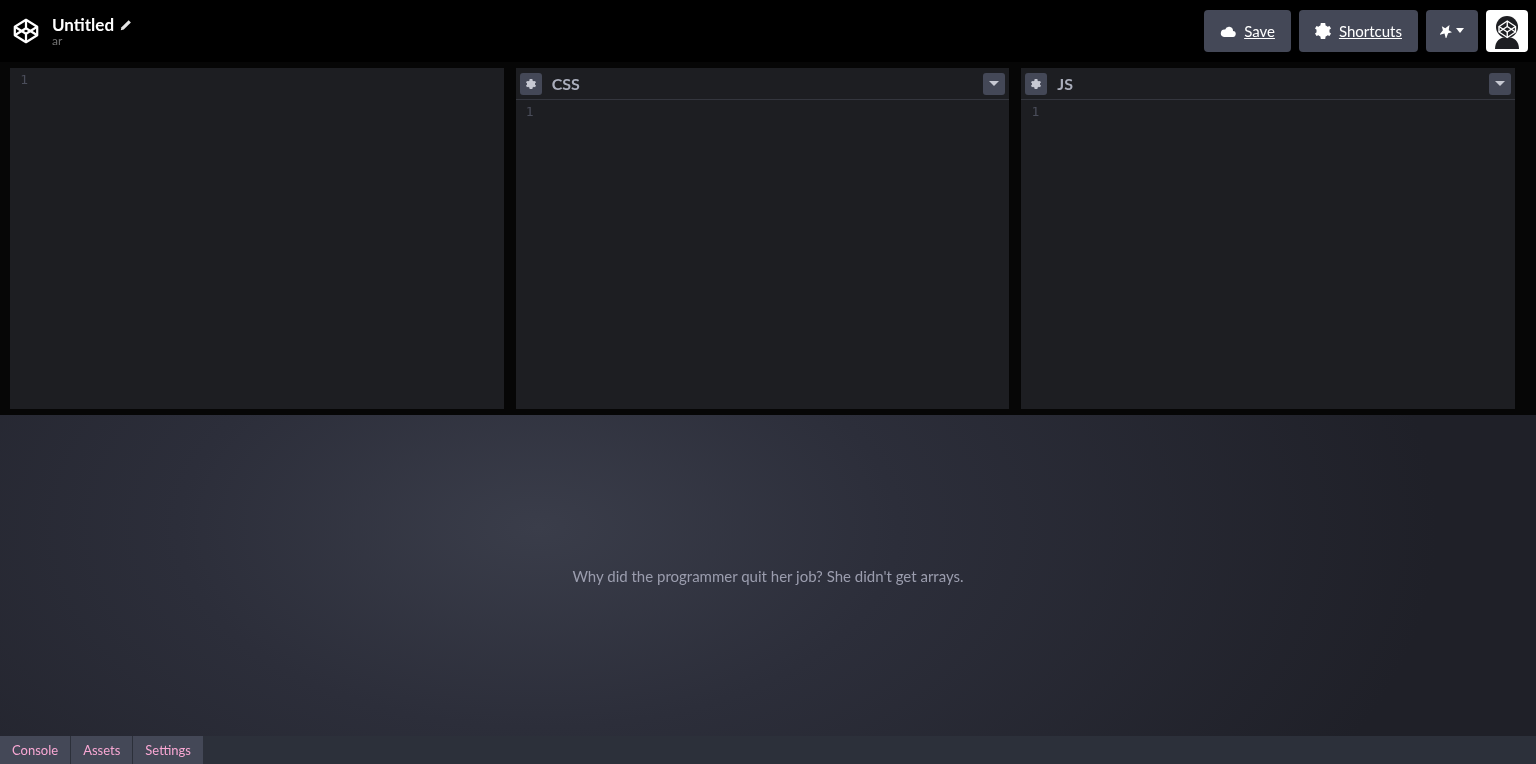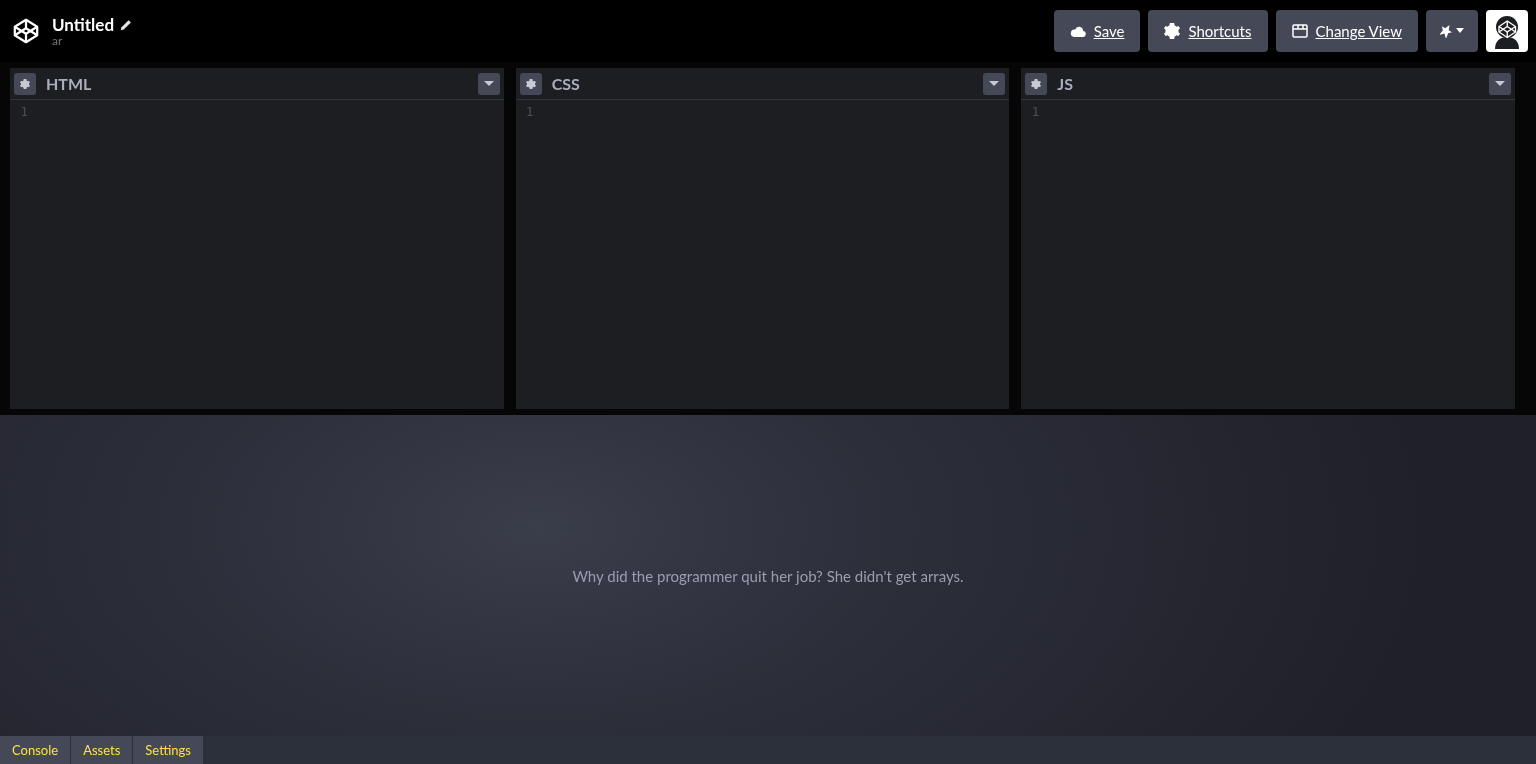--- a/index.html
+++ b/index.html
@@ -197,21 +197,21 @@
       height: 28px;
       background: #2c303a;
       display: flex;
       align-items: stretch;
       padding: 0;
     }
     .footer-btn {
       background: #444857;
       border: none;
       border-right: 1px solid #2c303a;
-      color: #fde047;
+      color: #f9a8d4;
       padding: 0 12px;
       font-size: 13px;
       cursor: pointer;
       display: flex;
       align-items: center;
       font-family: inherit;
     }
     .footer-btn:first-child {
       border-bottom-left-radius: 0;
     }
@@ -252,31 +252,20 @@
       </span>
       <span>Save</span>
     </button>
     <button class="btn">
       <span>
         <svg width="16" height="16" viewBox="0 0 16 16" fill="#fff">
           <path d="M8 5a3 3 0 100 6 3 3 0 000-6zm6.5 3c0-.4 0-.8-.1-1.2l1.6-1.2-1.5-2.6-1.9.7c-.6-.5-1.3-.9-2-1.1L10.2 0H5.8l-.4 2.6c-.7.2-1.4.6-2 1.1l-1.9-.7L0 5.6l1.6 1.2c-.1.4-.1.8-.1 1.2s0 .8.1 1.2L0 10.4l1.5 2.6 1.9-.7c.6.5 1.3.9 2 1.1l.4 2.6h4.4l.4-2.6c.7-.2 1.4-.6 2-1.1l1.9.7 1.5-2.6-1.6-1.2c.1-.4.1-.8.1-1.2z"></path>
         </svg>
       </span>
       <span>Shortcuts</span>
-    </button>
-    <button class="btn">
-      <span>
-        <svg width="16" height="14" viewBox="0 0 16 14" fill="none" stroke="#fff" stroke-width="1.5">
-          <rect x="1" y="1" width="14" height="12" rx="1"></rect>
-          <line x1="1" y1="5" x2="15" y2="5"></line>
-          <line x1="6" y1="1" x2="6" y2="5"></line>
-          <line x1="11" y1="1" x2="11" y2="5"></line>
-        </svg>
-      </span>
-      <span>Change View</span>
     </button>
     <button class="btn-icon">
       <span>
         <svg width="12" height="14" viewBox="0 0 12 14" fill="#fff">
           <path d="M6 0L4 5H0l3 3-1 6 4-4 4 4-1-6 3-3H8L6 0z" transform="rotate(30 6 7)"></path>
         </svg>
       </span>
       <span>
         <svg width="8" height="6" viewBox="0 0 8 6" fill="#fff">
           <path d="M0 0l4 5 4-5z"></path>
@@ -296,33 +285,20 @@
           <line x1="15" y1="20" x2="15" y2="30" stroke="#fff" stroke-width="2.5"></line>
         </g>
       </svg>
     </div>
   </div>
 </div>
 
 <div class="editor-row">
 
   <div class="editor-panel">
-    <div class="panel-header">
-      <div class="panel-gear">
-        <svg width="10" height="10" viewBox="0 0 16 16" fill="#c7c9d3">
-          <path d="M8 5a3 3 0 100 6 3 3 0 000-6zm6.5 3c0-.4 0-.8-.1-1.2l1.6-1.2-1.5-2.6-1.9.7c-.6-.5-1.3-.9-2-1.1L10.2 0H5.8l-.4 2.6c-.7.2-1.4.6-2 1.1l-1.9-.7L0 5.6l1.6 1.2c-.1.4-.1.8-.1 1.2s0 .8.1 1.2L0 10.4l1.5 2.6 1.9-.7c.6.5 1.3.9 2 1.1l.4 2.6h4.4l.4-2.6c.7-.2 1.4-.6 2-1.1l1.9.7 1.5-2.6-1.6-1.2c.1-.4.1-.8.1-1.2z"></path>
-        </svg>
-      </div>
-      <span class="panel-title">HTML</span>
-      <div class="panel-chevron">
-        <svg width="10" height="6" viewBox="0 0 10 6" fill="#c7c9d3">
-          <path d="M0 0l5 5 5-5z"></path>
-        </svg>
-      </div>
-    </div>
     <div class="panel-body">
       <div class="gutter">
         <span>1</span>
       </div>
       <div class="code-area"></div>
     </div>
   </div>
 
   <div class="editor-panel">
     <div class="panel-header">

